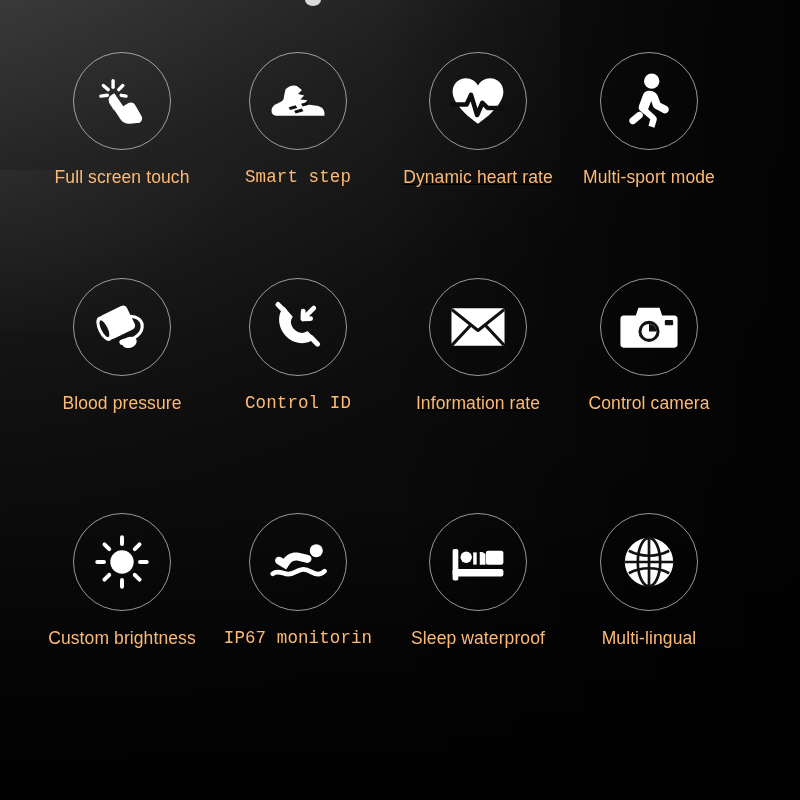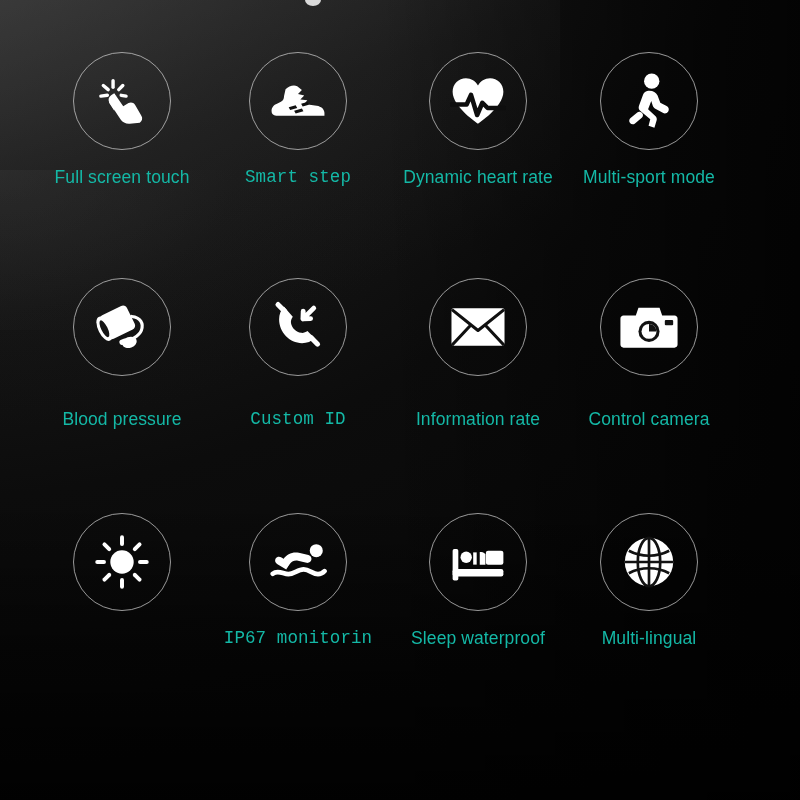--- a/index.html
+++ b/index.html
@@ -89,37 +89,37 @@
     box-sizing: border-box;
     display: flex;
     align-items: center;
     justify-content: center;
     position: relative;
   }
   .ring svg { display: block; }
 
   .label {
     margin-top: 18px;
-    color: #14b8a6;
+    color: #fdba74;
     font-size: 17.5px;
     line-height: 1.1;
     white-space: nowrap;
     letter-spacing: 0.1px;
     text-align: center;
   }
 
   
   .row1 { top: 52px; }
-  .row2 { top: 278px; gap: 16px; }
+  .row2 { top: 278px; }
   .row3 { top: 513px; }
 
   
   .col1 { left: 27px; }
   .col2 { left: 203px; font-family: Liberation Mono, monospace; }
-  .col3 { left: 383px; }
+  .col3 { left: 383px; text-decoration: underline; }
   .col4 { left: 554px; }
 </style>
 </head>
 <body>
 
 <div id="feature-board">
 
   <div class="bg-base"></div>
   <div class="bg-sheen"></div>
   <div class="bg-sheen2"></div>
@@ -223,21 +223,21 @@
           <svg width="56" height="54" viewBox="0 0 62 60" fill="#ffffff">
             <path d="M15.5 7.5 C12 11 10 16 10 21.5 C10 36 21.5 48 35.5 48
                      C41 48 46 46 49.5 42.5 L41.5 34.5 C39.5 36 37 36.8 34.5 36.5
                      C29 35.8 24 31 23.2 25.5 C22.9 23 23.7 20.5 25.2 18.5 Z"></path>
             <rect x="4.5" y="6" width="16" height="5.6" rx="2.6" transform="rotate(45 12.5 8.8)"></rect>
             <rect x="41" y="42.5" width="16" height="5.6" rx="2.6" transform="rotate(45 49 45.3)"></rect>
             <path d="M48.5 9 L36.5 21 M36.5 21 L36.8 12.5 M36.5 21 L45 20.7" fill="none" stroke="#ffffff" stroke-width="5.4" stroke-linecap="round" stroke-linejoin="round"></path>
           </svg>
         </span>
       </div>
-      <div class="label">Custom ID</div>
+      <div class="label">Control ID</div>
     </div>
 
     <div class="cell row2 col3">
       <div class="ring">
         <span>
           <svg width="56" height="40" viewBox="0 0 64 46" fill="#ffffff">
             <rect x="1.5" y="1.5" width="61" height="43" rx="2.5"></rect>
             <path d="M2 3 L32 27 L62 3 M2 44 L23.5 21 M62 44 L40.5 21" fill="none" stroke="#101010" stroke-width="3.6" stroke-linejoin="round"></path>
           </svg>
         </span>
@@ -273,20 +273,21 @@
               <line x1="2.5" y1="30" x2="10" y2="30"></line>
               <line x1="50" y1="30" x2="57.5" y2="30"></line>
               <line x1="10.5" y1="10.5" x2="15.8" y2="15.8"></line>
               <line x1="44.2" y1="44.2" x2="49.5" y2="49.5"></line>
               <line x1="49.5" y1="10.5" x2="44.2" y2="15.8"></line>
               <line x1="15.8" y1="44.2" x2="10.5" y2="49.5"></line>
             </g>
           </svg>
         </span>
       </div>
+      <div class="label">Custom brightness</div>
     </div>
 
     <div class="cell row3 col2">
       <div class="ring">
         <span>
           <svg width="58" height="40" viewBox="0 0 66 46" fill="#ffffff">
             <circle cx="54" cy="10" r="7.5"></circle>
             <path d="M16 20 C20 14 27 11 34 12.5 L45 15 C47.5 15.6 49 18 48.4 20.5
                      C47.8 23 45.3 24.5 42.8 23.9 L33 21.5 C29.5 20.7 26 22 24 24.8
                      L20.5 29.5 L12.5 24.5 Z"></path>

